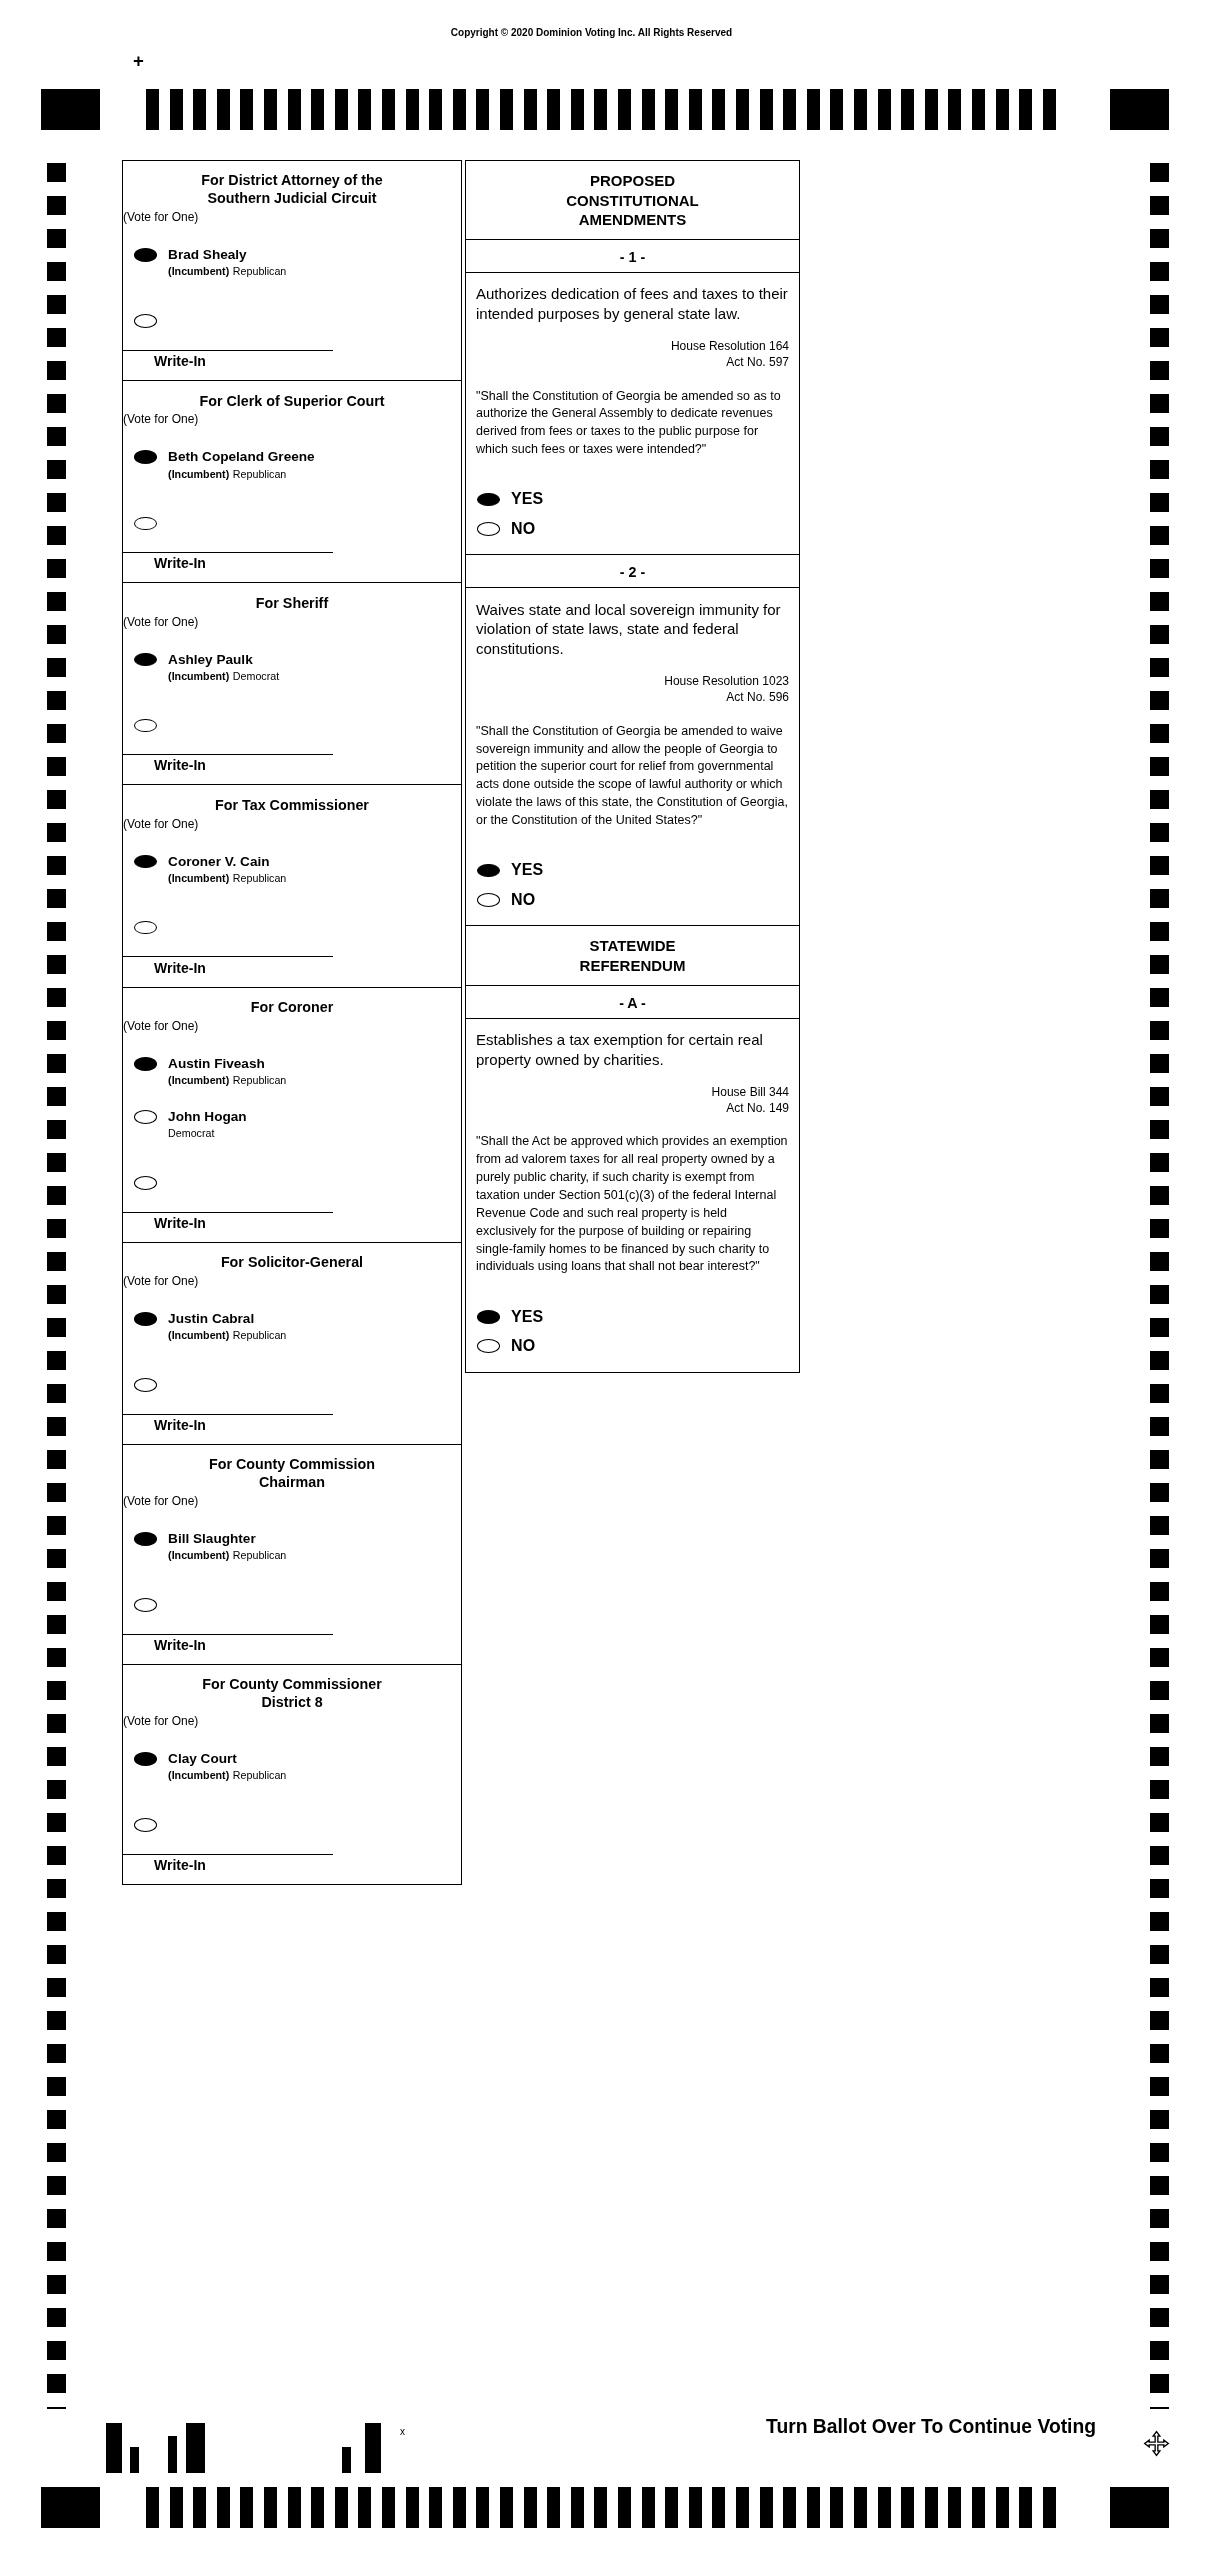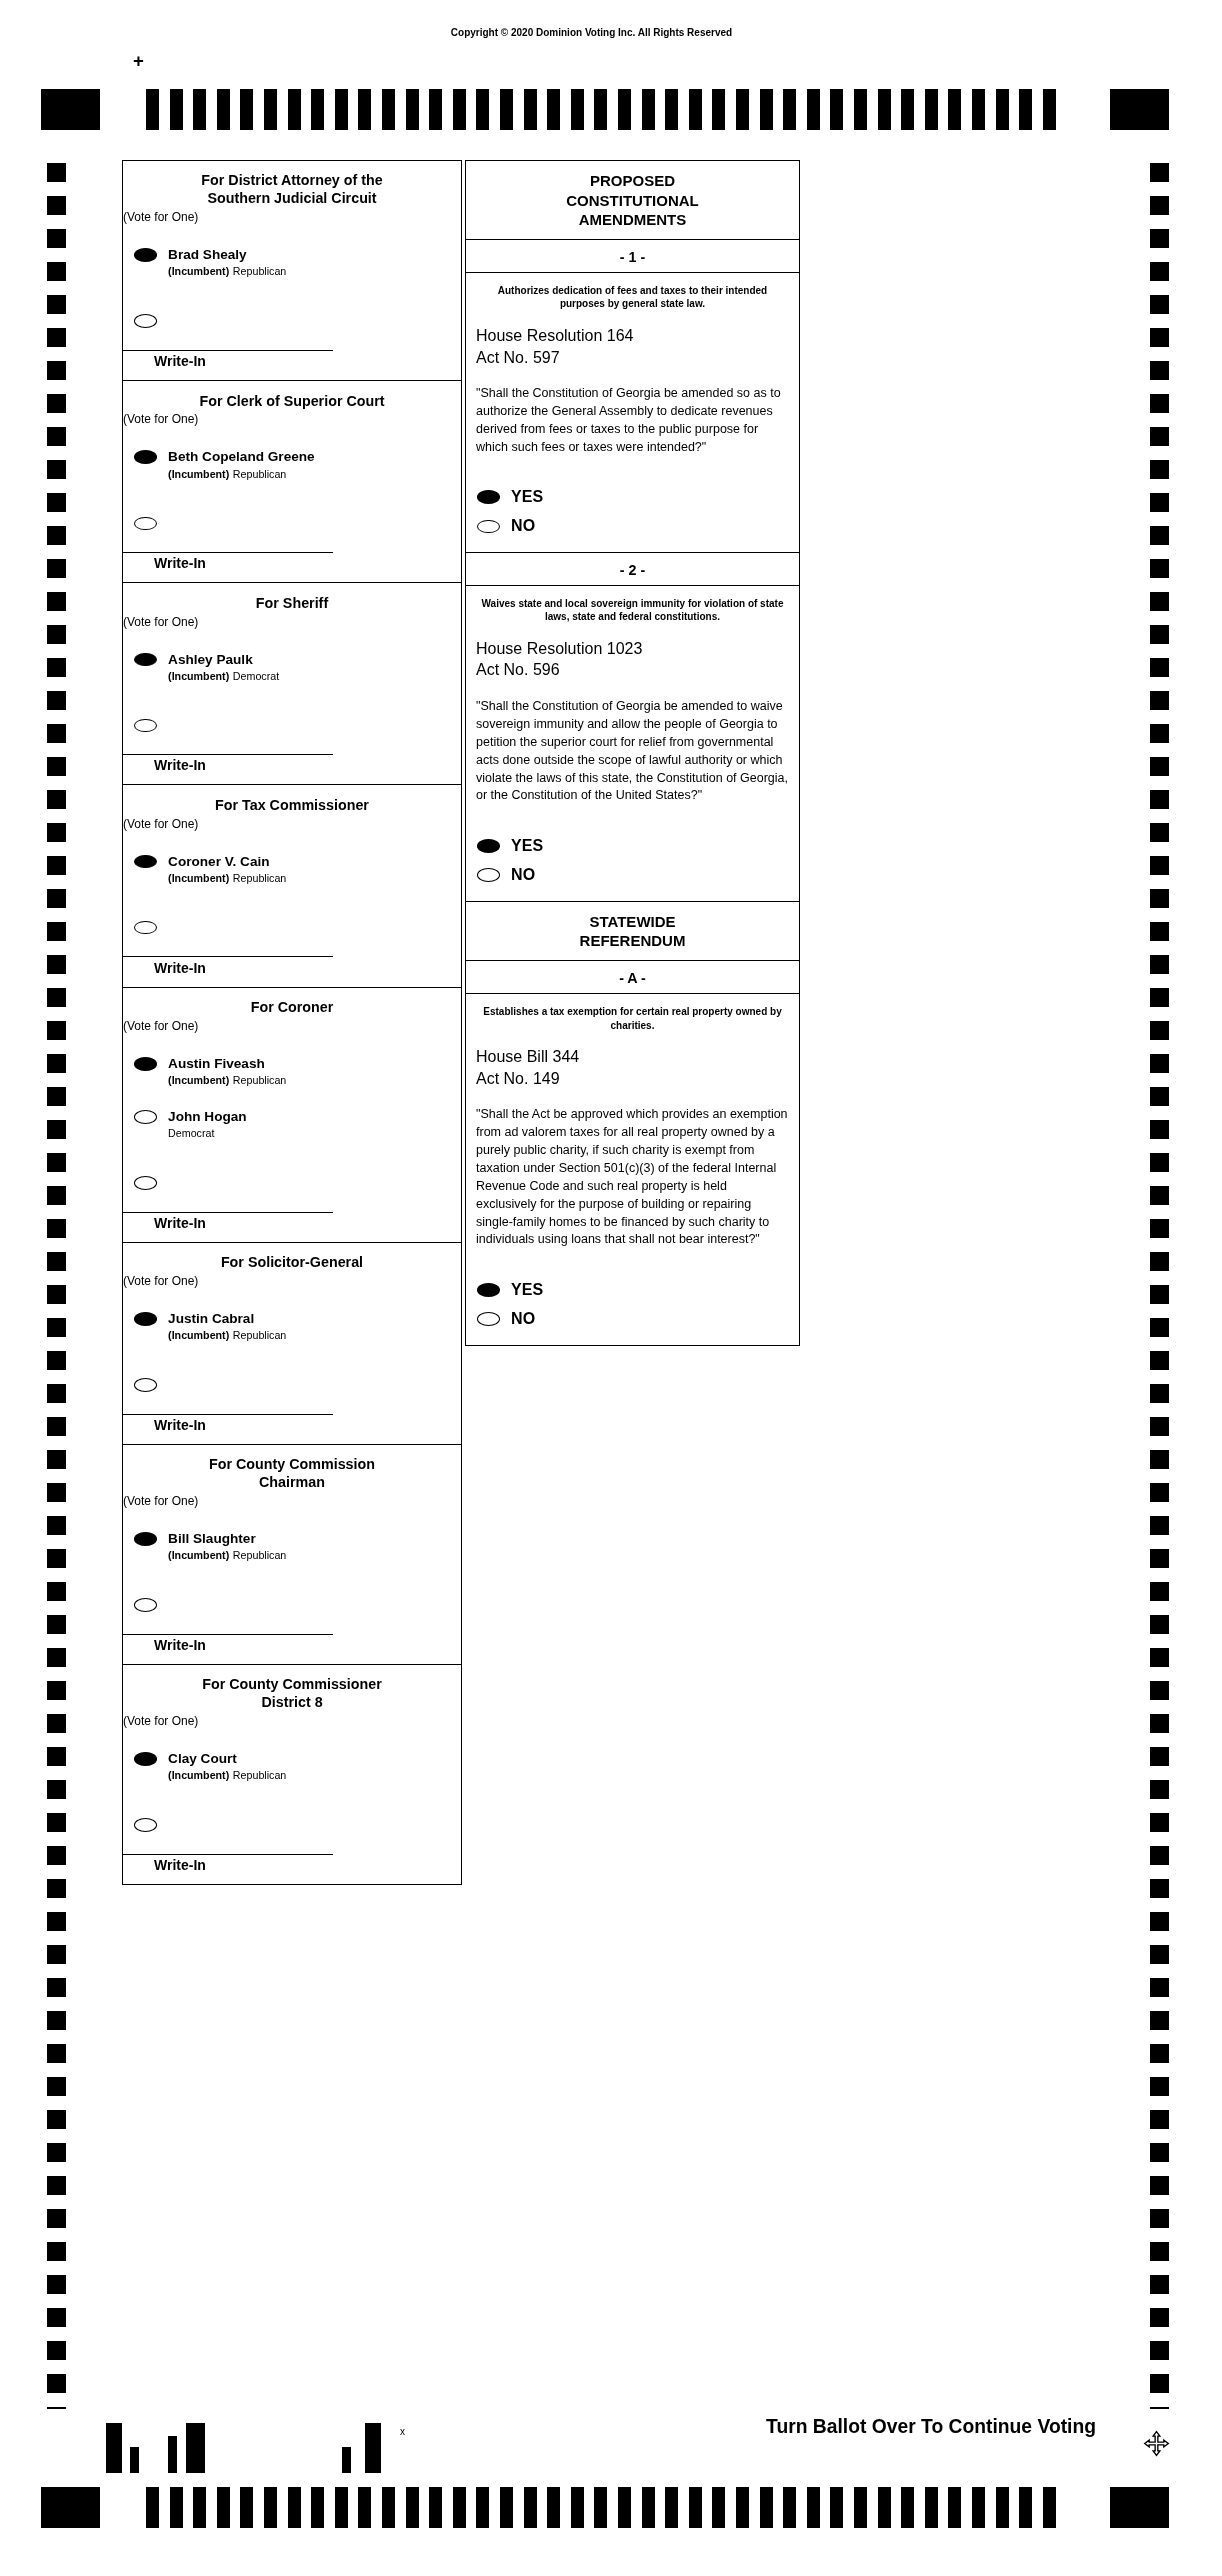--- a/index.html
+++ b/index.html
@@ -48,22 +48,22 @@
   .write-in-line { border-top:1.4px solid #000; width:62%; margin-top:20px; }
   .write-in-label { font-size:14px; font-weight:bold; padding-left:31px; margin-top:2.1px; }
 
   
   .measure-header { border:1.4px solid #000; margin-top:-1.4px; padding:10px 5.7px;
     font-size:15px; font-weight:bold; text-align:center; white-space:pre-line;
     line-height:1.3; background:#fff; }
   .measure-box { border:1.4px solid #000; margin-top:-1.4px; padding:0 0 17px; background:#fff; }
   .measure-number { font-size:14.3px; font-weight:bold; text-align:center;
     padding:8.6px 0 7.2px; border-bottom:1.4px solid #000; }
-  .measure-summary { font-size:10px; font-weight:bold; line-height:1.32; padding:11.4px 10px 0;text-align:center; }
-  .measure-ref { font-size:16px; line-height:1.35; white-space:pre-line; padding:14.3px 10px 0; }
+  .measure-summary { font-size:15px; font-weight:normal; line-height:1.32; padding:11.4px 10px 0; }
+  .measure-ref { font-size:12px; line-height:1.35; white-space:pre-line; padding:14.3px 10px 0;text-align:right; }
   .measure-question { font-size:12.5px; line-height:1.43; padding:17px 10px 0; }
   .options { padding:20px 0 0 11.4px; }
   .option { display:flex; align-items:center; gap:10.7px; margin-top:11.4px; }
   .opt-label { font-size:16px; font-weight:bold; }
 
   
   .barcode { position:absolute; left:106px; top:2423px; width:315px; height:50px; }
   .barcode i { position:absolute; bottom:0; background:#000; }
   .barcode .b1 { left:0;   width:15.7px; height:50px; }
   .barcode .b2 { left:24px;  width:9.3px; height:26px; }

